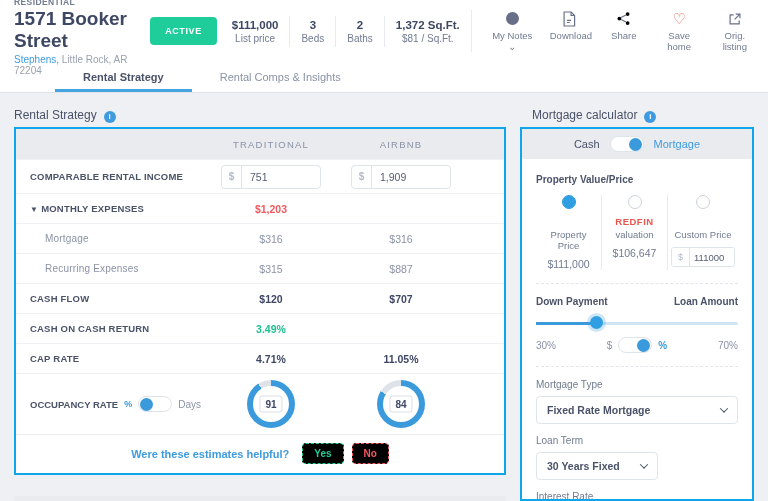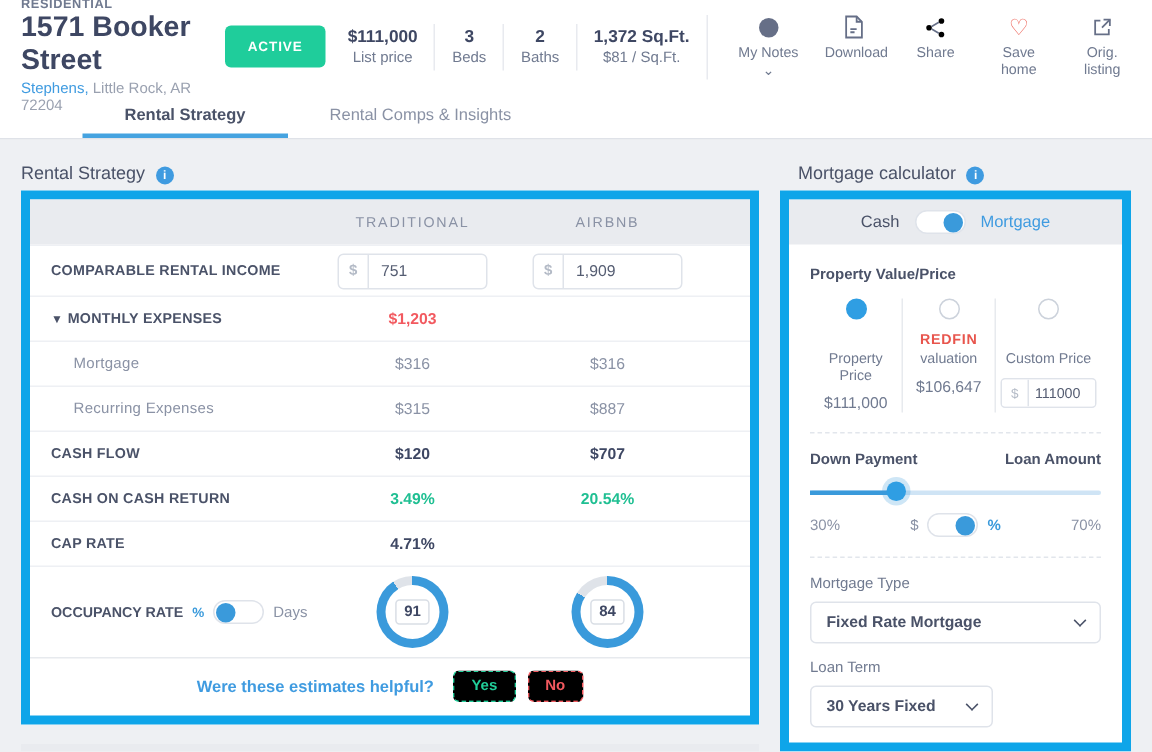--- a/index.html
+++ b/index.html
@@ -30,21 +30,21 @@
   svg.lin { stroke:#666f87; fill:none; stroke-width:1.7; }
   
   .tabbar { position:absolute; top:62px; left:0; right:0; height:31px; background:#fff; border-bottom:1px solid #dfe2e8; display:flex; padding-left:55px; z-index:2; }
   .tab { padding:9px 28px 0; font-size:11px; color:#8a92a5; position:relative; cursor:pointer; }
   .tab.active { color:#4a5268; font-weight:bold; }
   .tab.active::after { content:""; position:absolute; left:0; right:0; bottom:0; height:3px; background:#45a3e0; }
   
   .section-title { position:absolute; font-size:12px; color:#4a5268; }
   .info-icon { display:inline-block; width:12px; height:12px; border-radius:50%; background:#3f9be0; color:#fff; font-size:8px; font-weight:bold; text-align:center; line-height:12px; margin-left:7px; vertical-align:0px; cursor:pointer; }
   
-  .card { background:#fff; border:6px solid #0ea5e9; position:absolute; }
+  .card { background:#fff; border:2px solid #0ea5e9; position:absolute; }
   .left-card { left:14px; top:127px; width:492px; }
   .thead { height:30px; background:#e9ebef; display:grid; grid-template-columns:190px 130px 130px 1fr; align-items:center; }
   .th { text-align:center; font-size:9.5px; letter-spacing:1.2px; color:#8a92a5; }
   .trow { display:grid; grid-template-columns:190px 130px 130px 1fr; align-items:center; border-top:1px solid #eef0f4; min-height:30px; }
   .trow:first-of-type { border-top:none; }
   .trow.tall { min-height:34px; }
   .rlabel { font-size:9.5px; font-weight:bold; letter-spacing:.2px; color:#4a5268; padding-left:14px; text-align:left; }
   .cell { text-align:center; font-size:10.5px; font-weight:bold; color:#3e4763; }
   .sub .rlabel { font-weight:normal; color:#8a92a5; padding-left:29px; font-size:10px; }
   .sub .cell { color:#8a92a5; font-weight:normal; }
@@ -244,27 +244,27 @@
   <div class="trow">
     <div class="rlabel">CASH FLOW</div>
     <div class="cell">$120</div>
     <div class="cell">$707</div>
     <div></div>
   </div>
 
   <div class="trow">
     <div class="rlabel">CASH ON CASH RETURN</div>
     <div class="cell green">3.49%</div>
-    <div class="cell green">20.54%</div>
     <div></div>
   </div>
 
   <div class="trow">
     <div class="rlabel">CAP RATE</div>
     <div class="cell">4.71%</div>
+    <div class="cell">11.05%</div>
     <div></div>
   </div>
 
   <div class="trow" style="min-height:58px;">
     <div class="occ-label">
       <span class="name">OCCUPANCY RATE</span>
       <span class="pct">%</span>
       <span class="toggle">
           <span class="knob l"></span>
         </span>

